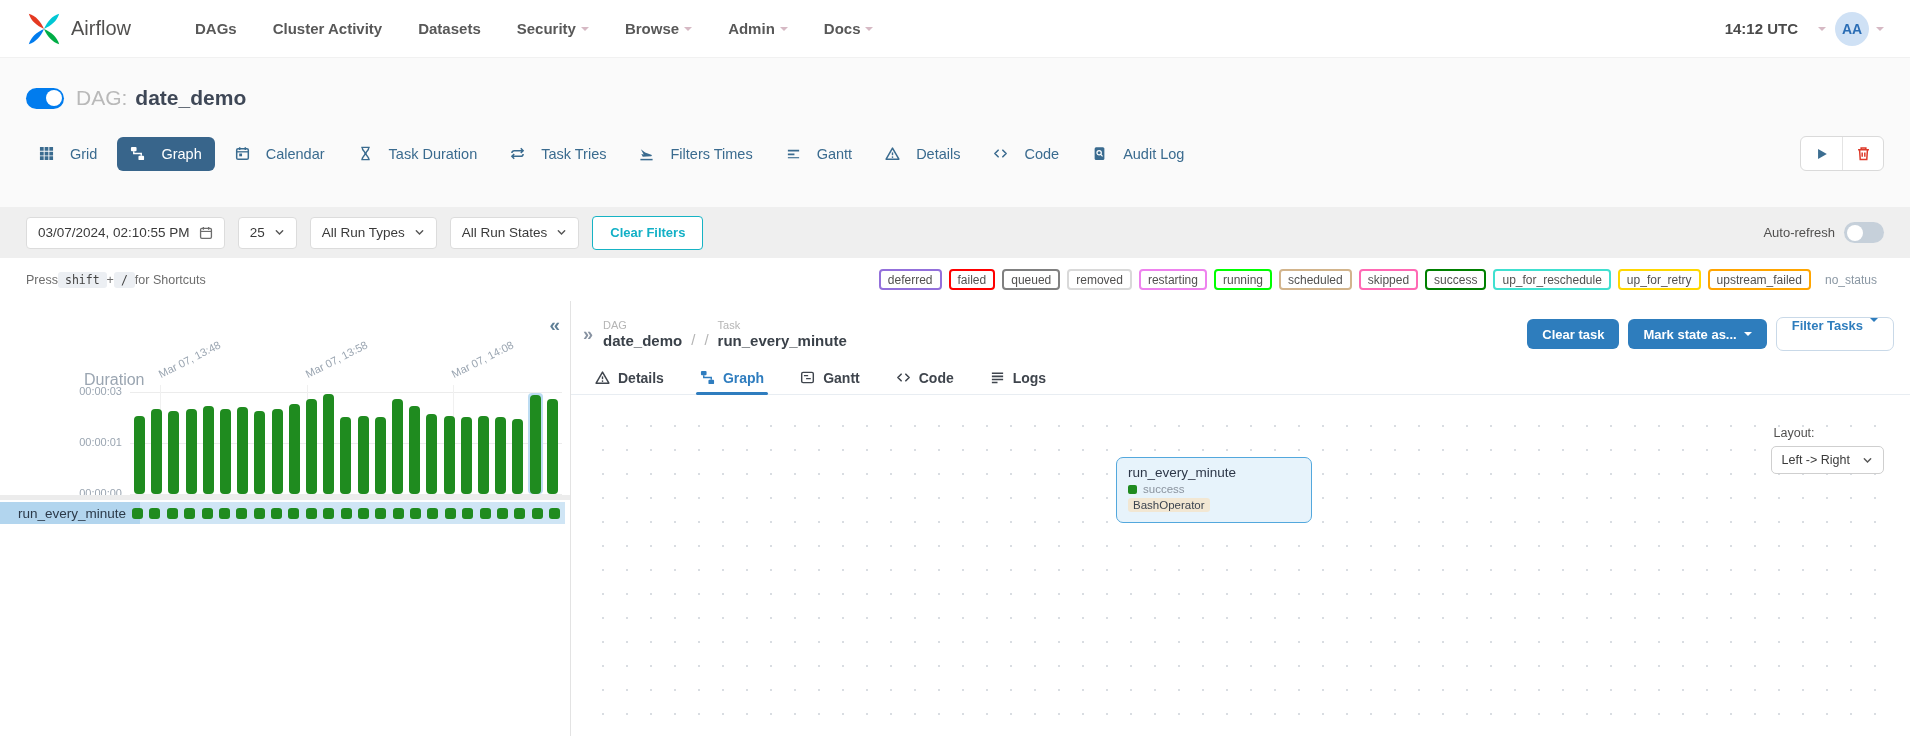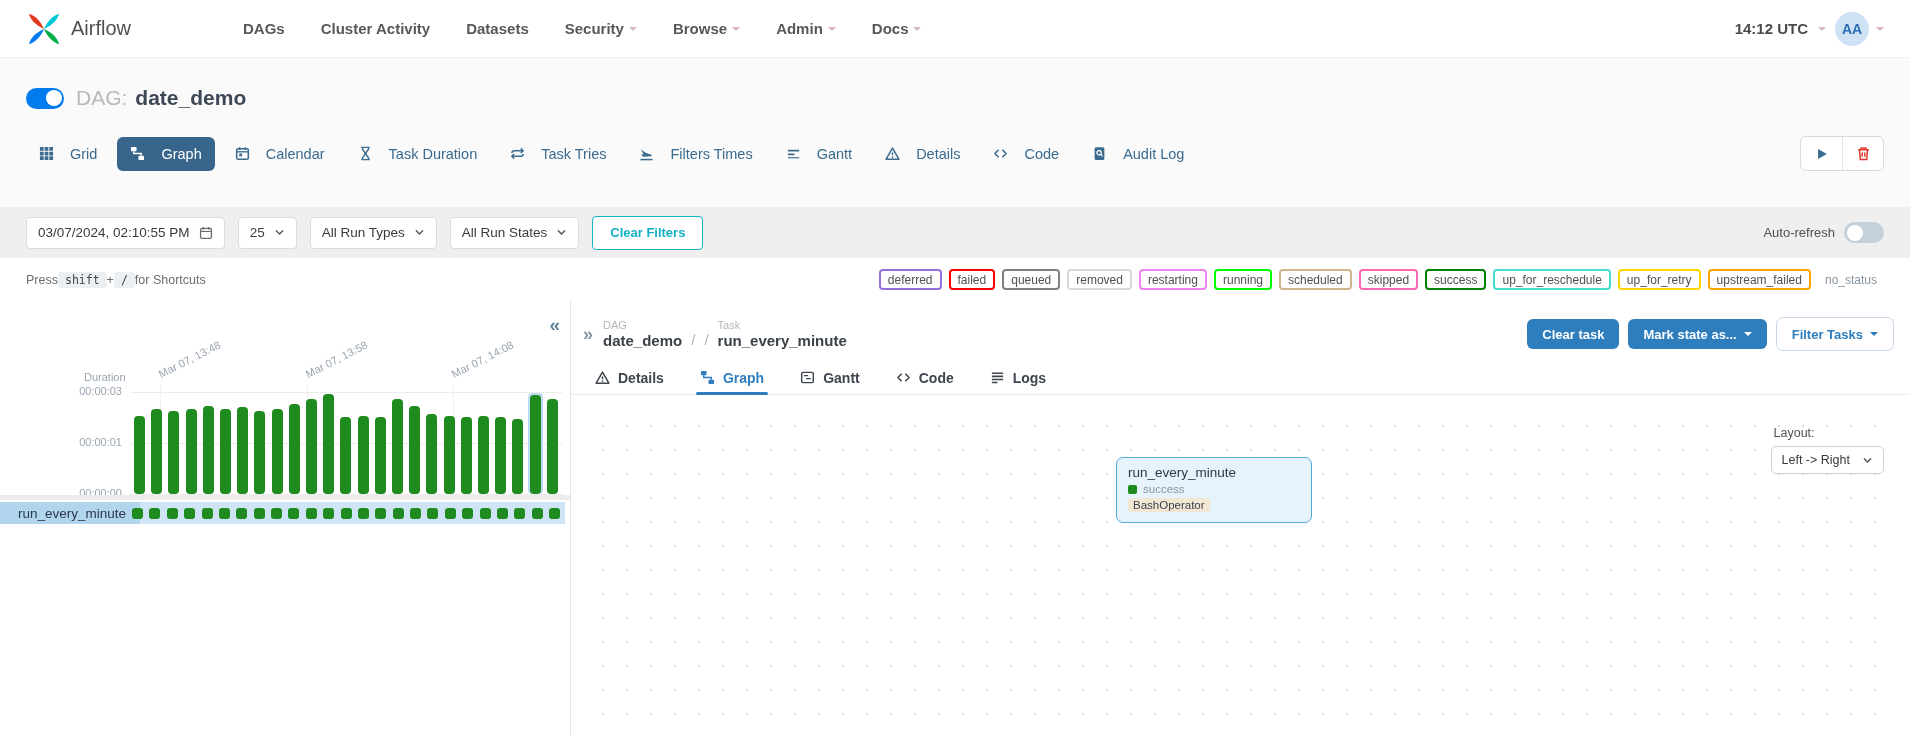--- a/index.html
+++ b/index.html
@@ -8,27 +8,27 @@
     width:1910px; height:736px; overflow:hidden;
     font-family:"Liberation Sans", sans-serif;
     background:#fff; color:#3c4450;
   }
   svg { display:block; }
 
   
   .navbar { height:58px; display:flex; align-items:center; padding:0 26px; background:#fff; border-bottom:1px solid #f1f1f1; }
   .brand { display:flex; align-items:center; gap:9px; margin-right:64px; cursor:pointer; }
   .brand-name { font-size:20px; color:#51504f; }
-  .nav-menu { display:flex; align-items:center;margin-left:48px; }
+  .nav-menu { display:flex; align-items:center; }
   .nav-item { font-size:15px; font-weight:bold; color:#585858; margin-right:36px; display:flex; align-items:center; gap:5px; cursor:pointer; }
   .caret { width:0; height:0; border-left:4px solid transparent; border-right:4px solid transparent; border-top:4px solid #d6b9c4; }
   .caret.white { border-top-color:#fff; }
   .caret.blue { border-top-color:#2e7dbd; }
   .nav-right { margin-left:auto; display:flex; align-items:center; gap:9px; }
-  .clock { font-weight:bold; font-size:15px; color:#4a4a4a; display:flex; align-items:center; gap:10px; cursor:pointer; }
+  .clock { font-weight:bold; font-size:15px; color:#4a4a4a; display:flex; align-items:center; gap:20px; cursor:pointer; }
   .avatar-wrap { display:flex; align-items:center; gap:7px; cursor:pointer; }
   .avatar { width:34px; height:34px; border-radius:50%; background:#cfe1f5; color:#2a6db5; font-weight:bold; font-size:14px; display:flex; align-items:center; justify-content:center; }
 
   
   .header-area { background:#fafafa; height:149px; padding:18px 26px 0 26px; }
   .dag-title-row { display:flex; align-items:center; height:44px; }
   .dag-toggle { width:38px; height:21px; border-radius:11px; background:#017cee; position:relative; margin-right:12px; cursor:pointer; flex:none; }
   .dag-toggle .knob { position:absolute; right:2.5px; top:2.5px; width:16px; height:16px; border-radius:50%; background:#fff; }
   .dag-label { font-size:21px; color:#b9b9b9; margin-right:8px; }
   .dag-name { font-size:21px; color:#3e4756; font-weight:600; }
@@ -60,21 +60,21 @@
   .lbadge { border:2px solid #ccc; border-radius:4px; background:#fff; padding:1.5px 7px; font-size:12px; color:#51504f; cursor:pointer; }
   .lbadge.noborder { border:none; color:#8a97a3; cursor:default; }
 
   
   .main { height:435px; display:flex; }
   .left-panel { width:571px; flex:none; border-right:1px solid #e3e3e3; position:relative; background:#fff; }
   .right-panel { flex:1; position:relative; background:#fff; }
 
   
   .collapse-ic { position:absolute; top:14px; right:10px; font-size:19px; font-weight:bold; color:#5f7f96; cursor:pointer; line-height:1; }
-  .duration-title { position:absolute; left:84px; top:70px; font-size:11px; color:#9aa5b1; }
+  .duration-title { position:absolute; left:84px; top:70px; font-size:16px; color:#9aa5b1; }
   .ytick { position:absolute; left:54px; width:68px; text-align:right; font-size:11px; color:#9aa5b1; }
   .chart { position:absolute; left:130px; top:84px; width:432px; height:109px; }
   .gl { position:absolute; left:0; right:0; height:1px; background:#ececec; }
   .vl { position:absolute; top:0; bottom:0; width:1px; background:#f0f0f0; }
   .xlabel { position:absolute; top:-17px; font-size:11px; color:#9aa5b1; transform:rotate(-27deg); transform-origin:0 100%; white-space:nowrap; }
   .bars { position:absolute; left:0; right:0; bottom:0; top:0; display:flex; justify-content:space-between; align-items:flex-end; padding:0 2px; }
   .slot { width:15px; display:flex; justify-content:center; align-items:flex-end; border-radius:4px; cursor:pointer; }
   .slot.sel { background:#bcdcf2; padding-top:2px; }
   .bar { width:11px; background:#1f8b1f; border-radius:4px; }
   .base-strip { position:absolute; left:0; top:194px; width:570px; height:5px; background:#ececec; }
@@ -85,21 +85,21 @@
 
   
   .rp-head { display:flex; align-items:center; padding:16px 16px 10px 12px; }
   .expand-ic { font-size:18px; font-weight:bold; color:#8893a2; margin:0 10px 0 0; cursor:pointer; align-self:flex-start; padding-top:8px; line-height:1; }
   .crumbs { display:flex; align-items:flex-end; gap:9px; }
   .crumb-label { font-size:11px; color:#b5b5b5; margin-bottom:1px; }
   .crumb-val { font-size:15px; font-weight:bold; color:#3a4149; display:flex; align-items:center; gap:4px; }
   .slash { color:#b5b5b5; font-size:15px; padding-bottom:1px; }
   .rp-buttons { margin-left:auto; display:flex; gap:9px; align-items:center; }
   .btn-blue { background:#2e7dbd; color:#fff; font-weight:bold; font-size:13px; border-radius:6px; height:30px; padding:0 15px; display:flex; align-items:center; gap:7px; cursor:pointer; }
-  .btn-outline { background:#fff; color:#2e7dbd; border:1px solid #c9d9e8; font-weight:bold; font-size:13px; border-radius:7px; height:34px; padding:0 15px; display:flex; align-items:center; gap:7px; cursor:pointer; }
+  .btn-outline { background:#fff; color:#2e7dbd; border:1px solid #c9d9e8; font-weight:bold; font-size:13px; border-radius:7px; height:34px; padding:0 15px; display:flex; align-items:flex-start; gap:7px; cursor:pointer; }
   .rp-tabs { display:flex; gap:36px; padding-left:24px; border-bottom:1px solid #e8edf2; height:34px; align-items:stretch; }
   .rtab { display:flex; gap:8px; align-items:center; font-size:14px; font-weight:bold; color:#3f454d; cursor:pointer; position:relative; }
   .rtab.active { color:#2f7dbf; }
   .rtab.active::after { content:""; position:absolute; left:-4px; right:-4px; bottom:-1px; height:3px; background:#2f7dbf; border-radius:2px; }
   .canvas { position:absolute; left:10px; right:12px; top:103px; bottom:0;
     background-image:radial-gradient(circle, #d9dde2 1.1px, transparent 1.3px);
     background-size:24px 24px; background-position:10px 10px; }
   .node { position:absolute; left:535px; top:53px; width:196px; height:66px; background:#e7f3fb; border:1.5px solid #53a8dd; border-radius:7px; padding:7px 11px; cursor:pointer; }
   .node-title { font-size:13.5px; color:#2d3748; }
   .node-status { display:flex; align-items:center; gap:6px; font-size:11.5px; color:#8a939e; margin-top:3px; }

